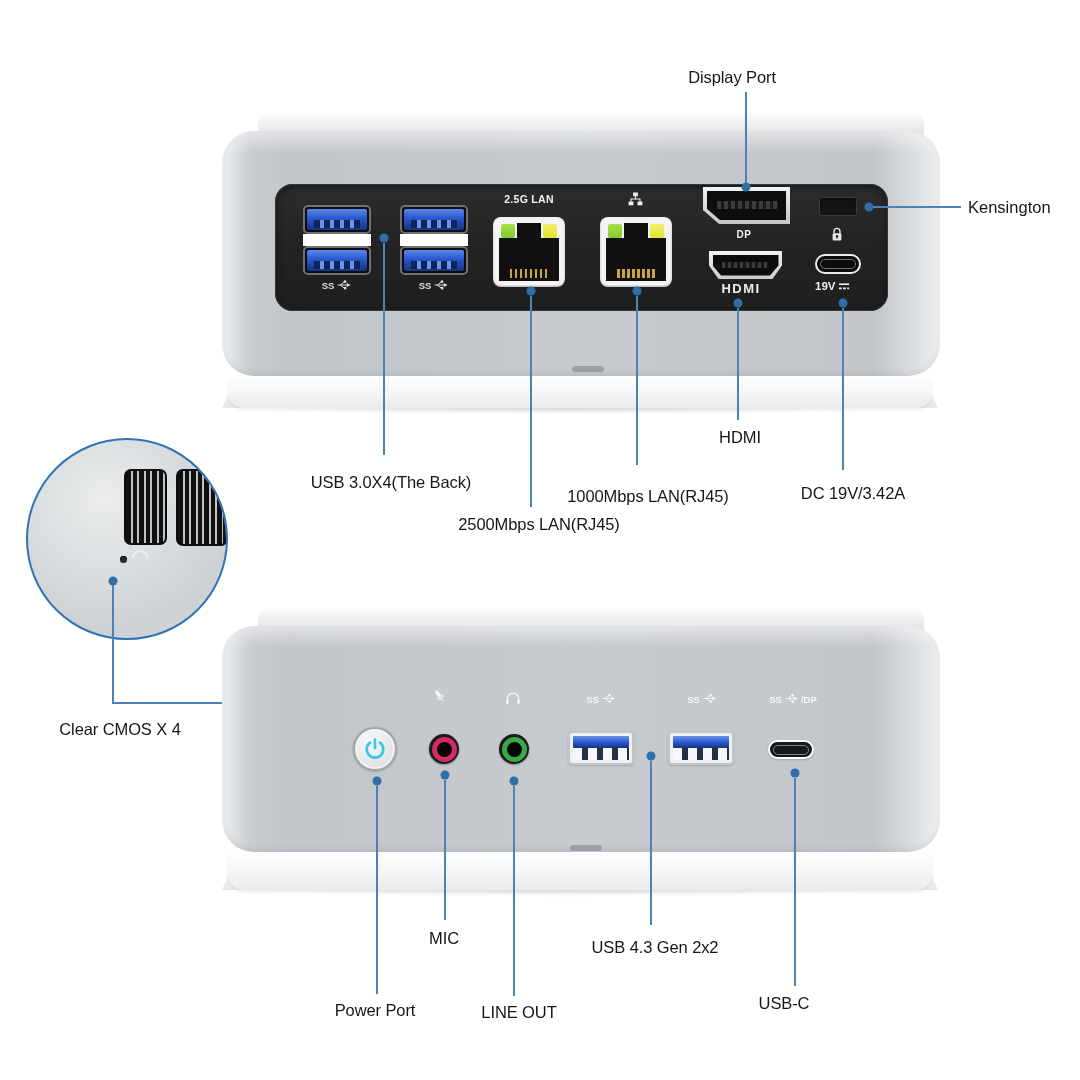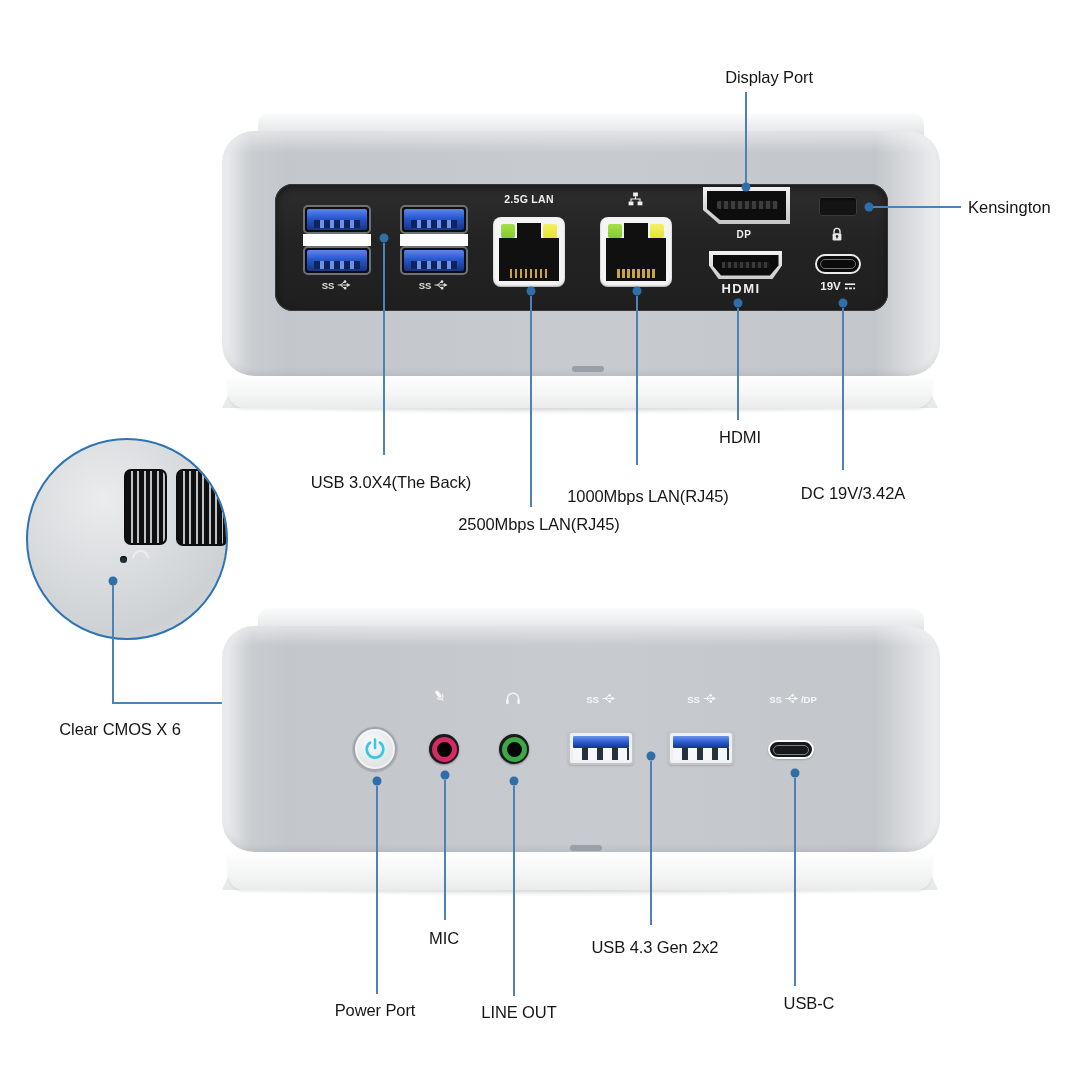--- a/index.html
+++ b/index.html
@@ -78,21 +78,21 @@
   .kslot{position:absolute;left:544px;top:13px;width:38px;height:19px;background:#141414;border-radius:3px;
        box-shadow:inset 0 0 0 1px #3b3b3b, inset 0 2px 3px rgba(0,0,0,.8);}
   .dcport{position:absolute;left:540px;top:70px;width:46px;height:20px;border-radius:10px;background:#0b0b0b;
        border:2.5px solid #ececec;box-sizing:border-box;}
   .dcport::after{content:'';position:absolute;left:3px;right:3px;top:3px;bottom:3px;border-radius:6px;border:1.5px solid #6f6f6f;}
 
   .ptxt{position:absolute;transform:translate(-50%,-50%);color:#efefef;font-weight:bold;white-space:nowrap;}
   .t-lan{font-size:10.5px;letter-spacing:.3px;}
   .t-dp{font-size:10px;letter-spacing:.5px;}
   .t-hdmi{font-size:13px;letter-spacing:1.5px;}
-  .p19{position:absolute;left:540px;top:96px;width:46px;display:flex;align-items:center;justify-content:center;gap:3px;
+  .p19{position:absolute;left:540px;top:96px;width:46px;display:flex;align-items:center;justify-content:flex-start;gap:3px;
        color:#efefef;font-weight:bold;font-size:11.5px;}
 
   .ssrow{display:flex;align-items:flex-start;gap:2px;font-weight:bold;white-space:nowrap;}
   .bss{position:absolute;justify-content:center;font-size:9.5px;color:#dfdfdf;}
   .fss{position:absolute;transform:translate(-50%,-50%);font-size:9.5px;color:#f6f7f8;font-weight:bold;}
 
   
   .power-btn{position:absolute;left:353px;top:727px;width:44px;height:44px;border-radius:50%;box-sizing:border-box;
        background:radial-gradient(circle at 40% 32%,#f8f9fa,#e3e5e7 62%,#d5d8da);
        border:2px solid #a0a5aa;box-shadow:0 0 0 1px rgba(0,0,0,.06),0 1px 2px rgba(0,0,0,.15),inset 0 0 0 2px rgba(255,255,255,.55);
@@ -220,21 +220,21 @@
         <svg width="12" height="9" viewBox="0 0 13 9">
           <path d="M1 2 H12" stroke="#efefef" stroke-width="1.7"></path>
           <path d="M1 6.5 H4 M5.5 6.5 H8.5 M10 6.5 H12" stroke="#efefef" stroke-width="1.7"></path>
         </svg>
       </div>
     </div>
   </div>
 
   
   <div class="grp">
-    <div class="lbl" style="left:769px;top:77px;">Display Port</div>
+    <div class="lbl" style="left:732px;top:77px;">Display Port</div>
     <div class="lv" style="left:745px;top:92px;height:92px;"></div>
     <div class="ldot" style="left:746px;top:187px;"></div>
 
     <div class="ldot" style="left:869px;top:207px;"></div>
     <div class="lh" style="left:873px;top:206px;width:88px;"></div>
     <div class="lbl-left" style="left:968px;top:207px;">Kensington</div>
 
     <div class="ldot" style="left:384px;top:238px;"></div>
     <div class="lv" style="left:383px;top:243px;height:212px;"></div>
     <div class="lbl" style="left:391px;top:482px;">USB 3.0X4(The Back)</div>
@@ -260,21 +260,21 @@
   <div class="grp">
     <div class="inset">
       <div class="grille" style="left:96px;top:29px;width:43px;height:76px;"></div>
       <div class="grille" style="left:148px;top:29px;width:52px;height:77px;"></div>
       <div class="pinhole"></div>
       <div class="arcmark"></div>
     </div>
     <div class="ldot" style="left:113px;top:581px;"></div>
     <div class="lv" style="left:112px;top:585px;height:118px;"></div>
     <div class="lh" style="left:112px;top:702px;width:112px;"></div>
-    <div class="lbl" style="left:120px;top:729px;">Clear CMOS X 6</div>
+    <div class="lbl" style="left:120px;top:729px;">Clear CMOS X 4</div>
   </div>
 
   
   <div class="grp">
     <div class="gshadow" style="left:246px;top:884px;width:640px;height:13px;"></div>
     <div class="lip" style="left:258px;top:607px;width:666px;"></div>
     <div class="foot l" style="left:222px;top:864px;width:30px;height:26px;"></div>
     <div class="foot r" style="left:908px;top:864px;width:30px;height:26px;"></div>
     <div class="dev-base" style="left:228px;top:850px;width:704px;height:40px;"></div>
     <div class="dev-body" style="left:222px;top:626px;width:718px;height:226px;"></div>
@@ -369,16 +369,16 @@
     <div class="ldot" style="left:514px;top:781px;"></div>
     <div class="lv" style="left:513px;top:786px;height:210px;"></div>
     <div class="lbl" style="left:519px;top:1012px;">LINE OUT</div>
 
     <div class="ldot" style="left:651px;top:756px;"></div>
     <div class="lv" style="left:650px;top:761px;height:164px;"></div>
     <div class="lbl" style="left:655px;top:947px;">USB 4.3 Gen 2x2</div>
 
     <div class="ldot" style="left:795px;top:773px;"></div>
     <div class="lv" style="left:794px;top:778px;height:208px;"></div>
-    <div class="lbl" style="left:809px;top:1003px;">USB-C</div>
+    <div class="lbl" style="left:784px;top:1003px;">USB-C</div>
   </div>
 
 </div>
 
 </body></html>

